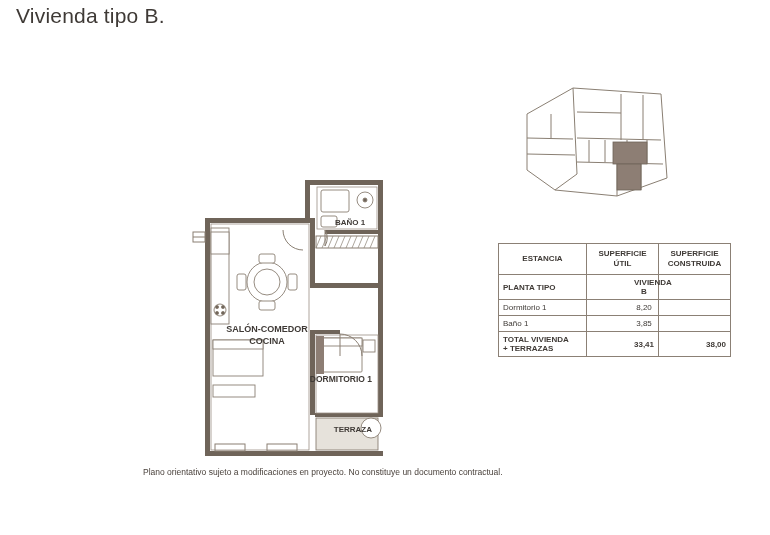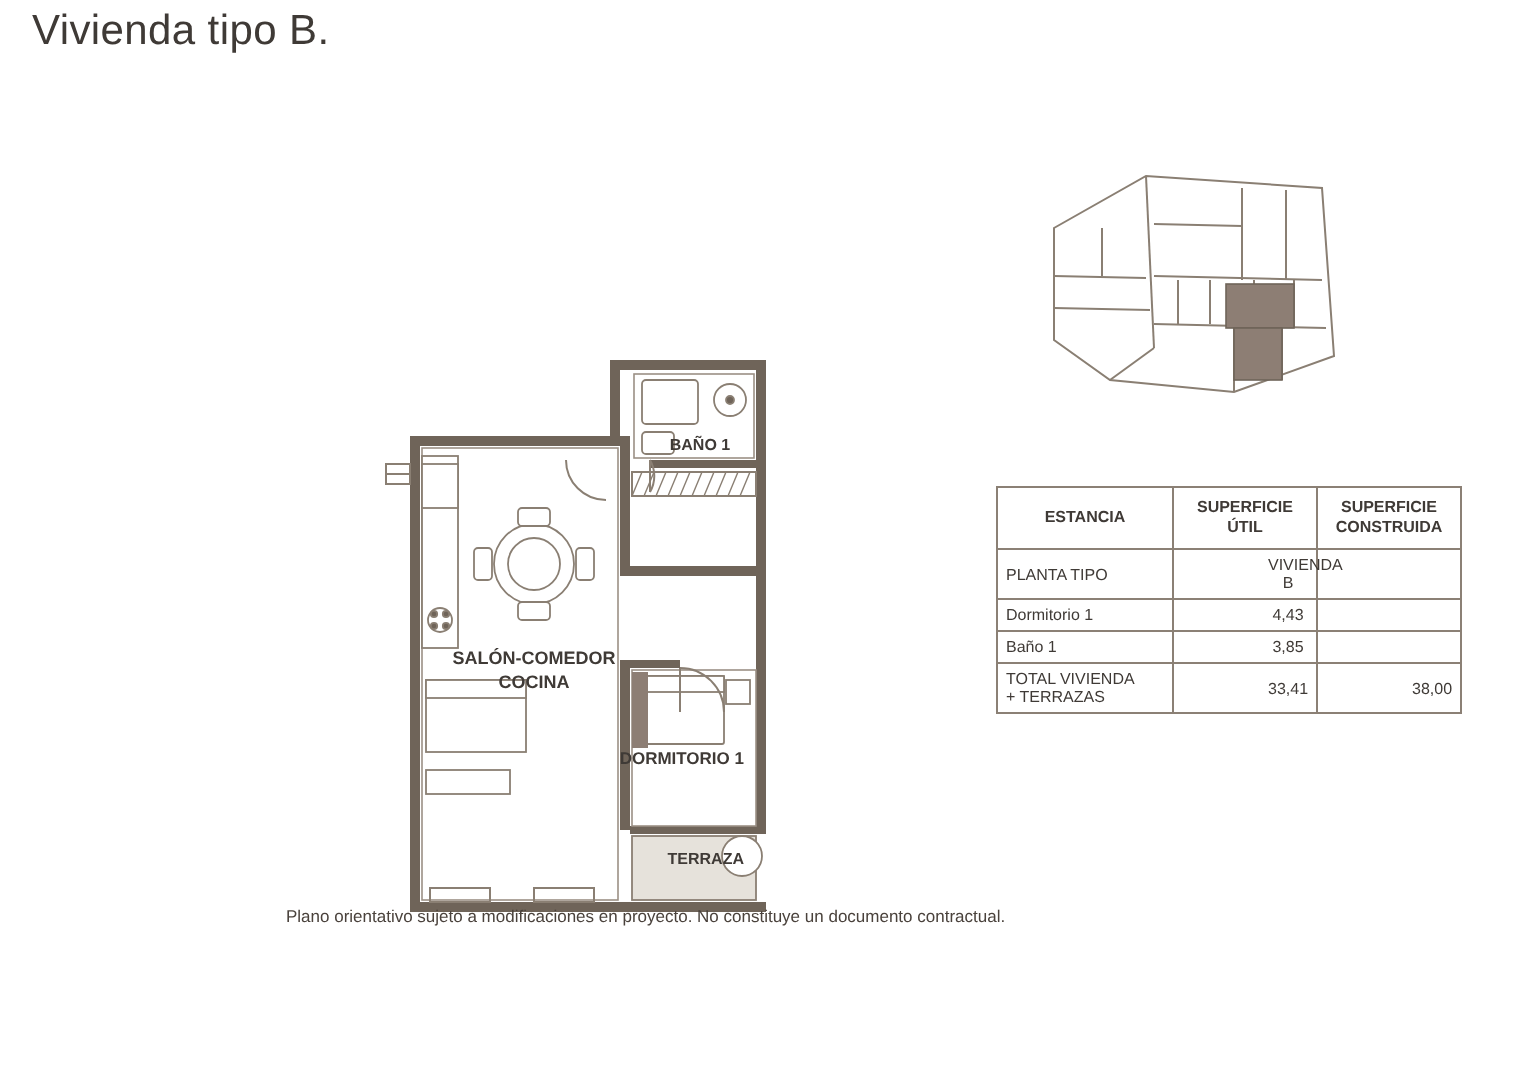--- a/index.html
+++ b/index.html
@@ -75,31 +75,31 @@
   }
   table.areas th {
     font-weight: bold;
     text-align: center;
     line-height: 1.25;
     padding-top: 5px;
     padding-bottom: 5px;
   }
   table.areas td.name { text-align: left; }
   table.areas td.num { text-align: center; padding-left: 47px; }
-  table.areas tr.bold td { font-weight: normal; }
+  table.areas tr.bold td { font-weight: bold; }
   table.areas td.tall { line-height: 1.35; }
   col.c1 { width: 88px; }
   col.c2 { width: 72px; }
   col.c3 { width: 72px; }
 
   
   .footnote {
     position: absolute;
     left: 143px;
-    top: 452px;
+    top: 466px;
     width: 520px;
     font-size: 8.5px;
     line-height: 1.55;
     color: #4a423c;
   }
   .footnote div { white-space: nowrap; }
 
   
   .wall { fill: #6f6459; }
   .thin { stroke: #8a7f73; stroke-width: 1; fill: none; }
@@ -279,21 +279,21 @@
       </tr>
     </thead>
     <tbody>
       <tr class="bold">
         <td class="name">PLANTA TIPO</td>
         <td class="num">VIVIENDA B</td>
         <td class="num"></td>
       </tr>
       <tr>
         <td class="name">Dormitorio 1</td>
-        <td class="num">4,43</td>
+        <td class="num">8,20</td>
         <td class="num"></td>
       </tr>
       <tr>
         <td class="name">Baño 1</td>
         <td class="num">3,85</td>
         <td class="num"></td>
       </tr>
       <tr class="bold">
         <td class="name">TOTAL VIVIENDA<br>+ TERRAZAS</td>
         <td class="num">33,41</td>

